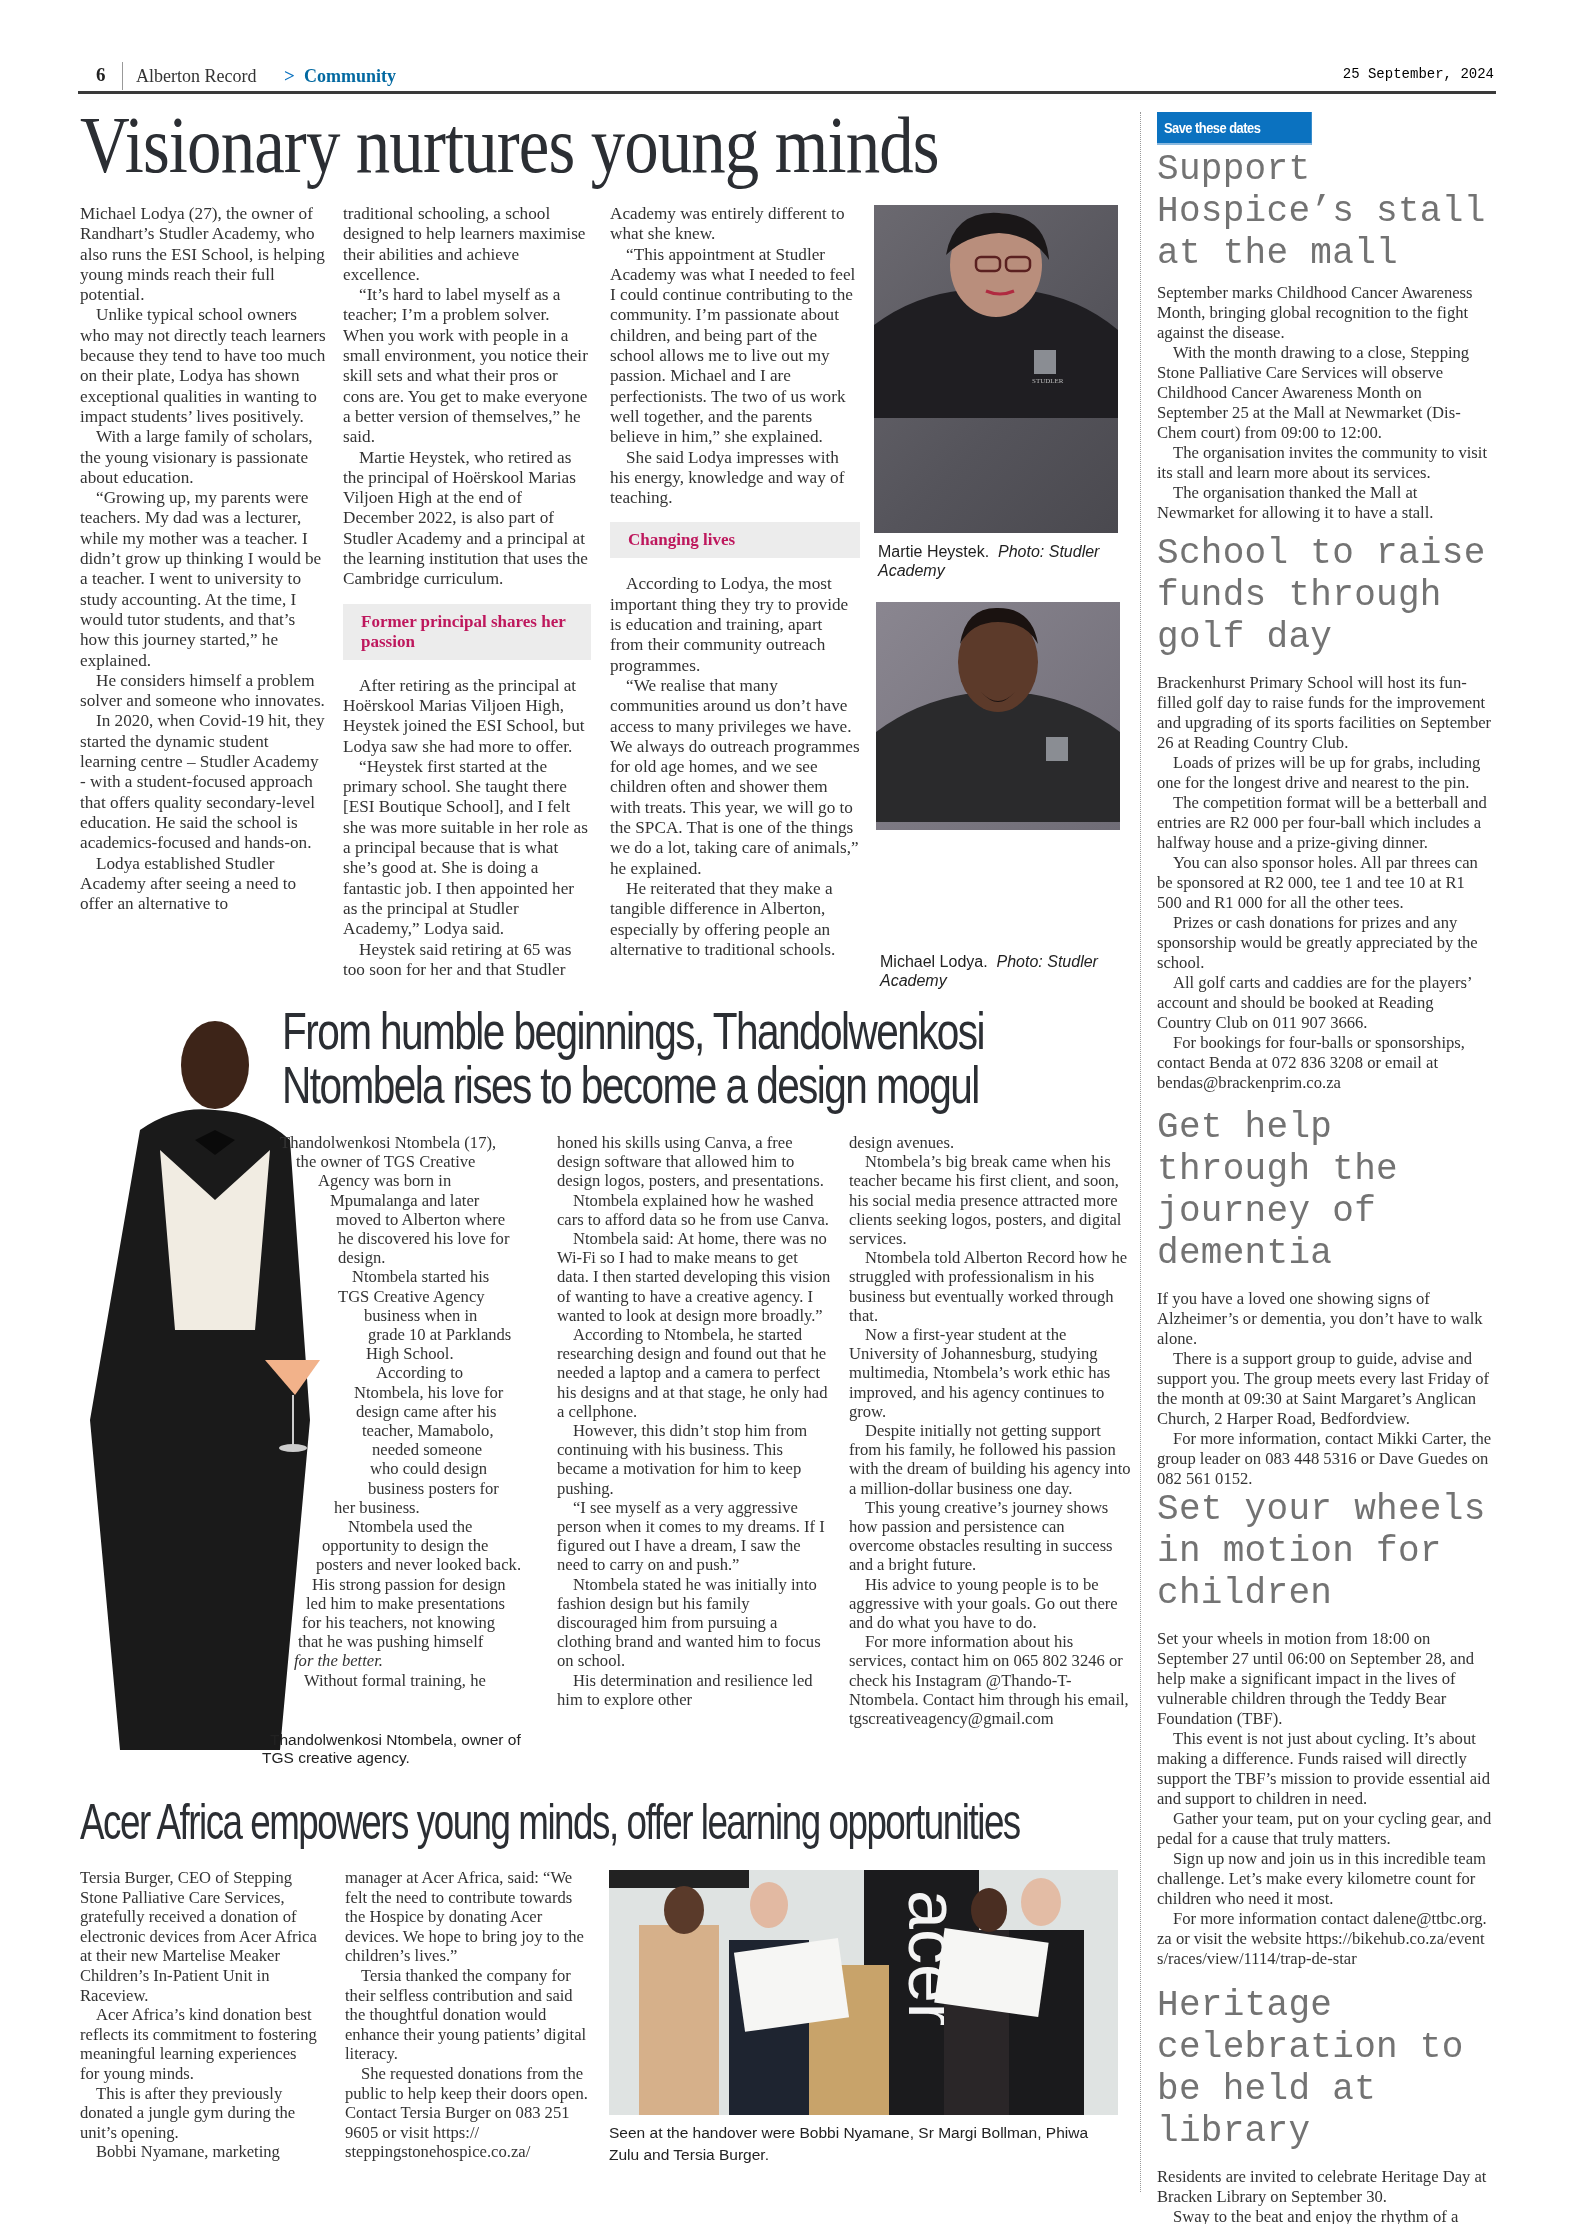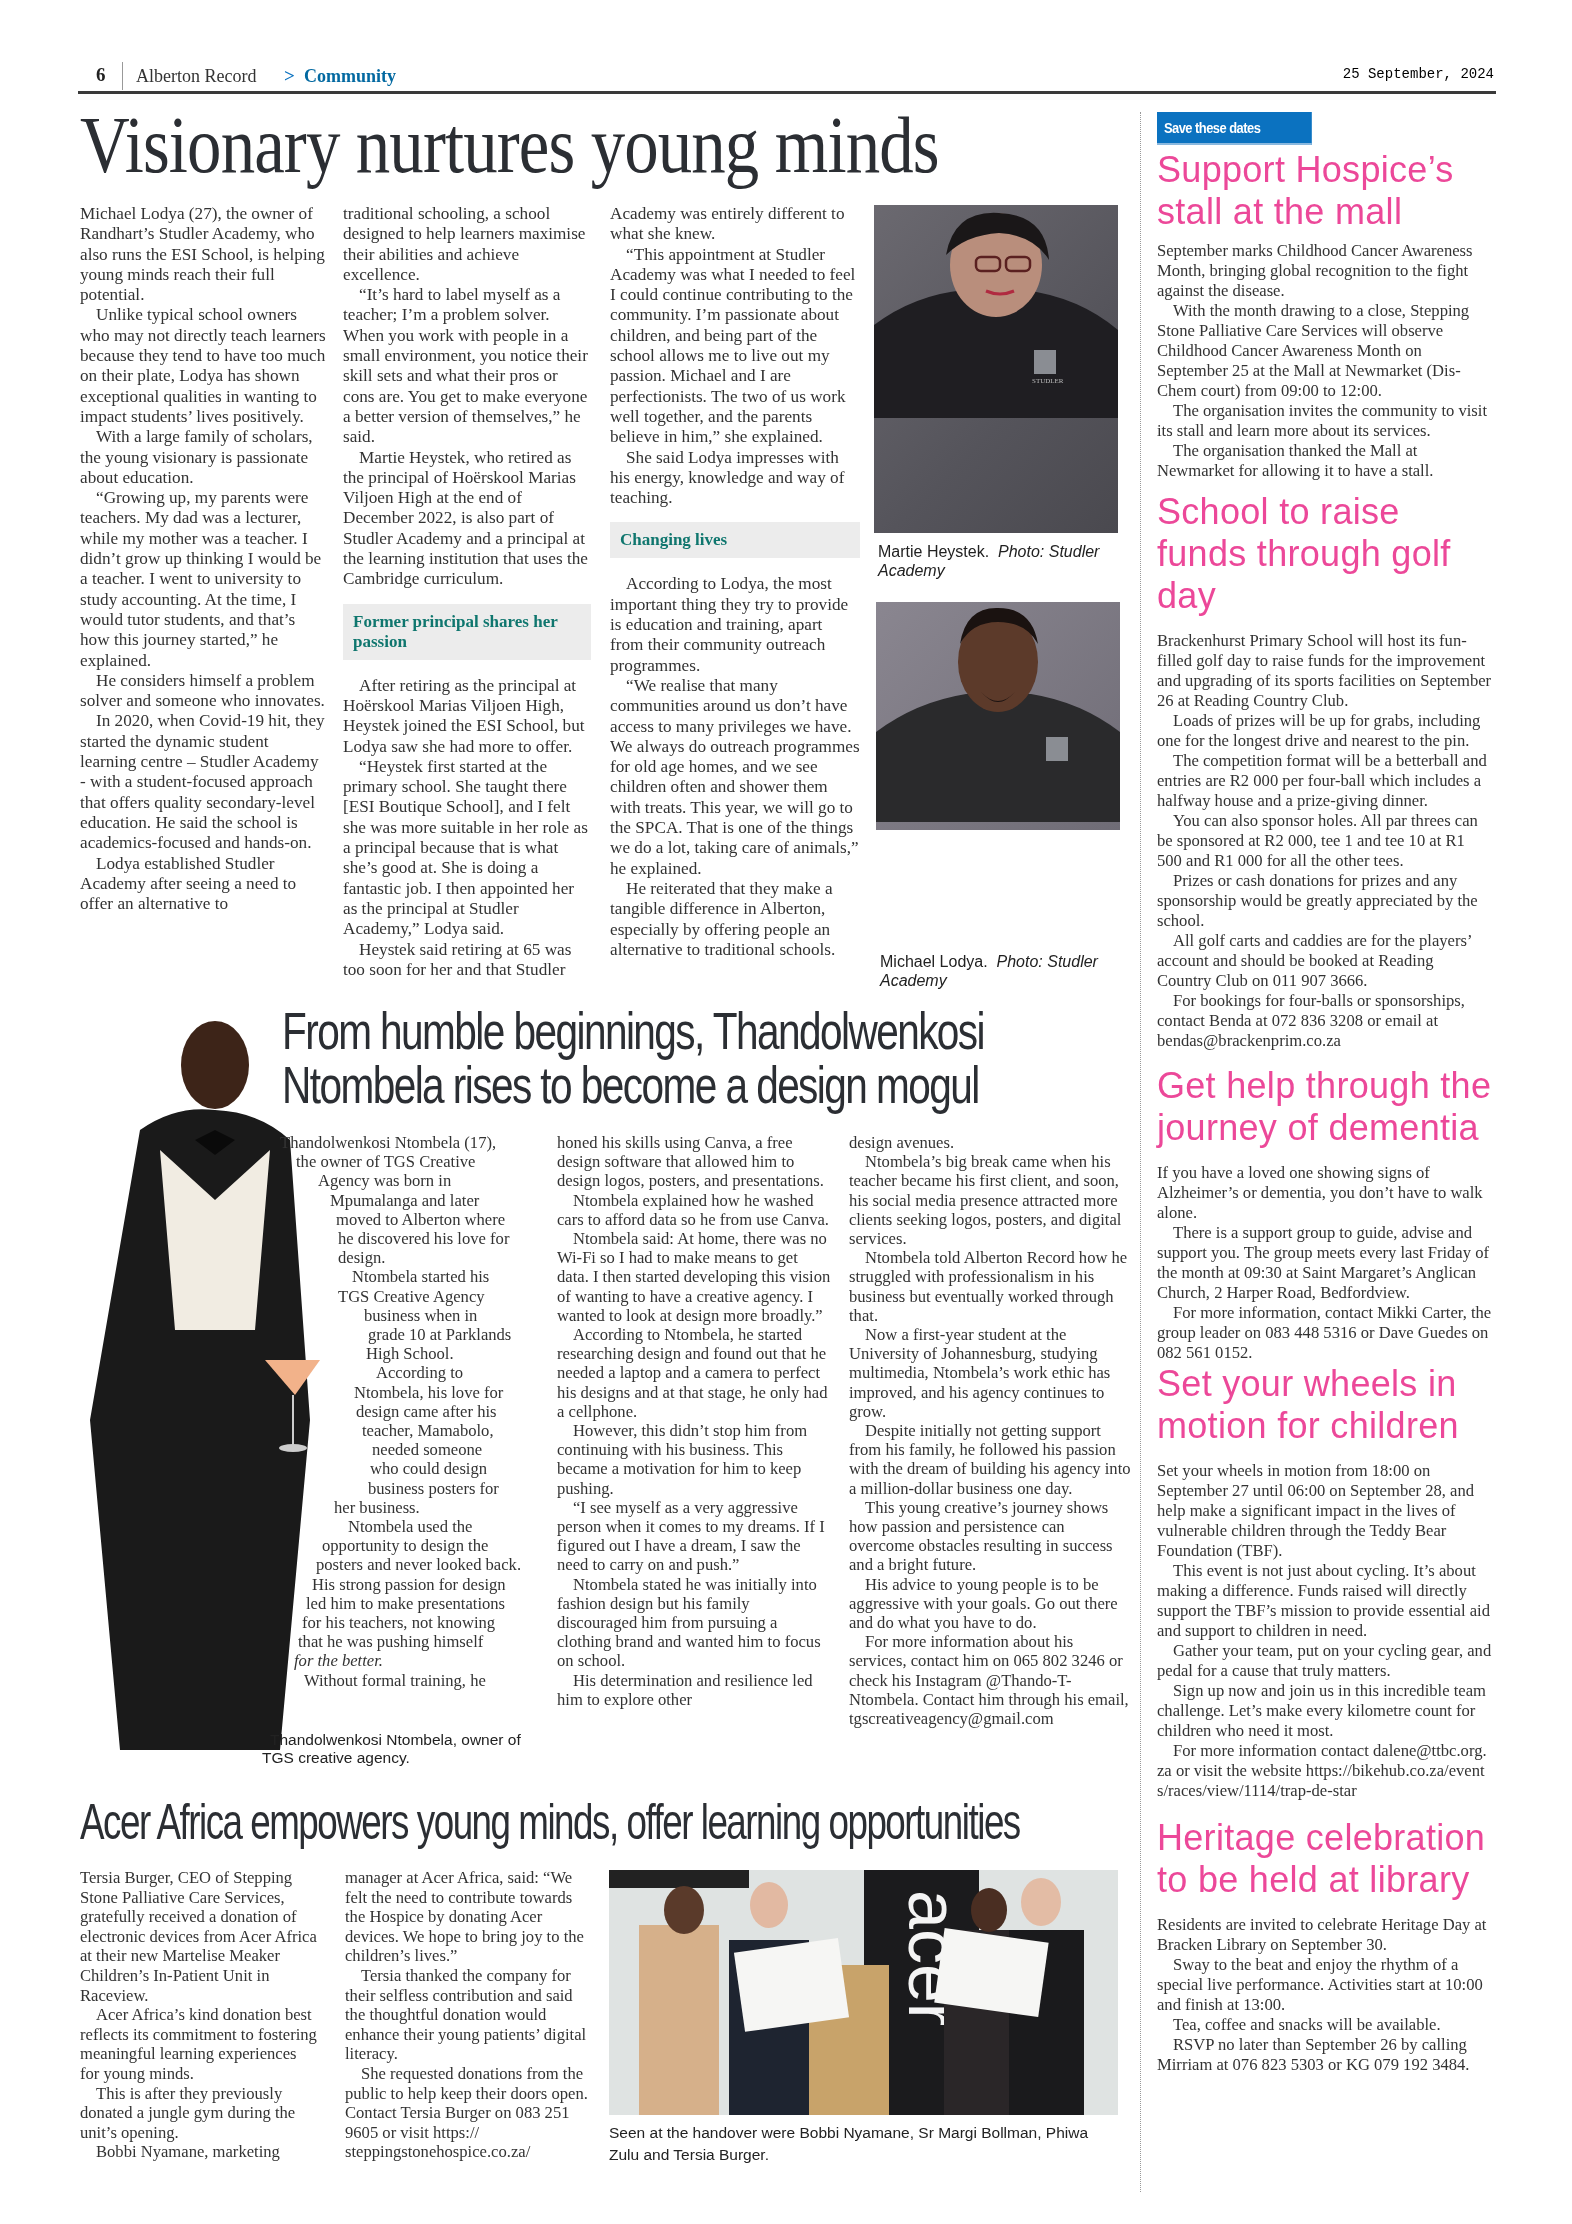--- a/index.html
+++ b/index.html
@@ -2,27 +2,27 @@
 <html><head>
 <meta charset="utf-8">
 <style>
   * { box-sizing: border-box; margin: 0; padding: 0; }
   html, body { width: 1572px; height: 2224px; background: #ffffff; overflow: hidden; }
   body { position: relative; font-family: "Liberation Serif", "DejaVu Serif", serif; color: #2a2a2a; }
   .abs { position: absolute; }
   .body-text { font-family: "Liberation Serif", serif; font-size: 17.2px; line-height: 20.3px; color: #333; }
   .body-text p { text-indent: 16px; }
   .body-text p.first { text-indent: 0; }
-  .subhead { background: #ececec; font-weight: bold; font-size: 17px; line-height: 20px; padding: 8px 10px; color: #0f766e; }
+  .subhead { background: #ececec; font-weight: bold; font-size: 17px; line-height: 20px; padding: 8px 18px; color: #be185d; }
   .caption { font-family: "Liberation Sans", sans-serif; font-size: 16px; line-height: 19px; color: #222; }
   .caption i { font-style: italic; }
   .photo { position: absolute; overflow: hidden; }
   .headline-serif { font-family: "Liberation Serif", serif; font-weight: normal; color: #2b2e33; }
   .headline-cond { font-family: "Liberation Sans", sans-serif; font-weight: normal; color: #2b2e33; letter-spacing: -2px; transform-origin: left top; }
-  .sb-head { font-family: Liberation Sans, sans-serif; font-size: 36px; line-height: 42px; color: #ec4899; letter-spacing: 0.3px; }
+  .sb-head { font-family: Liberation Mono, monospace; font-size: 36px; line-height: 42px; color: #737373; letter-spacing: 0.3px; }
   .sb-text { font-size: 16.6px; line-height: 20px; color: #333; }
   .sb-text p { text-indent: 16px; }
   .sb-text p.first { text-indent: 0; }
   .dotted-v { border-left: 1px dotted #999; }
 </style>
 </head>
 <body>
 
 <div class="abs" data-name="page-header" style="left:78px; top:62px; width:1416px; height:32px;">
   <span class="abs" data-name="page-number" style="left:18px; top:2px; font-size:19px; font-weight:bold; color:#222;">6</span>

